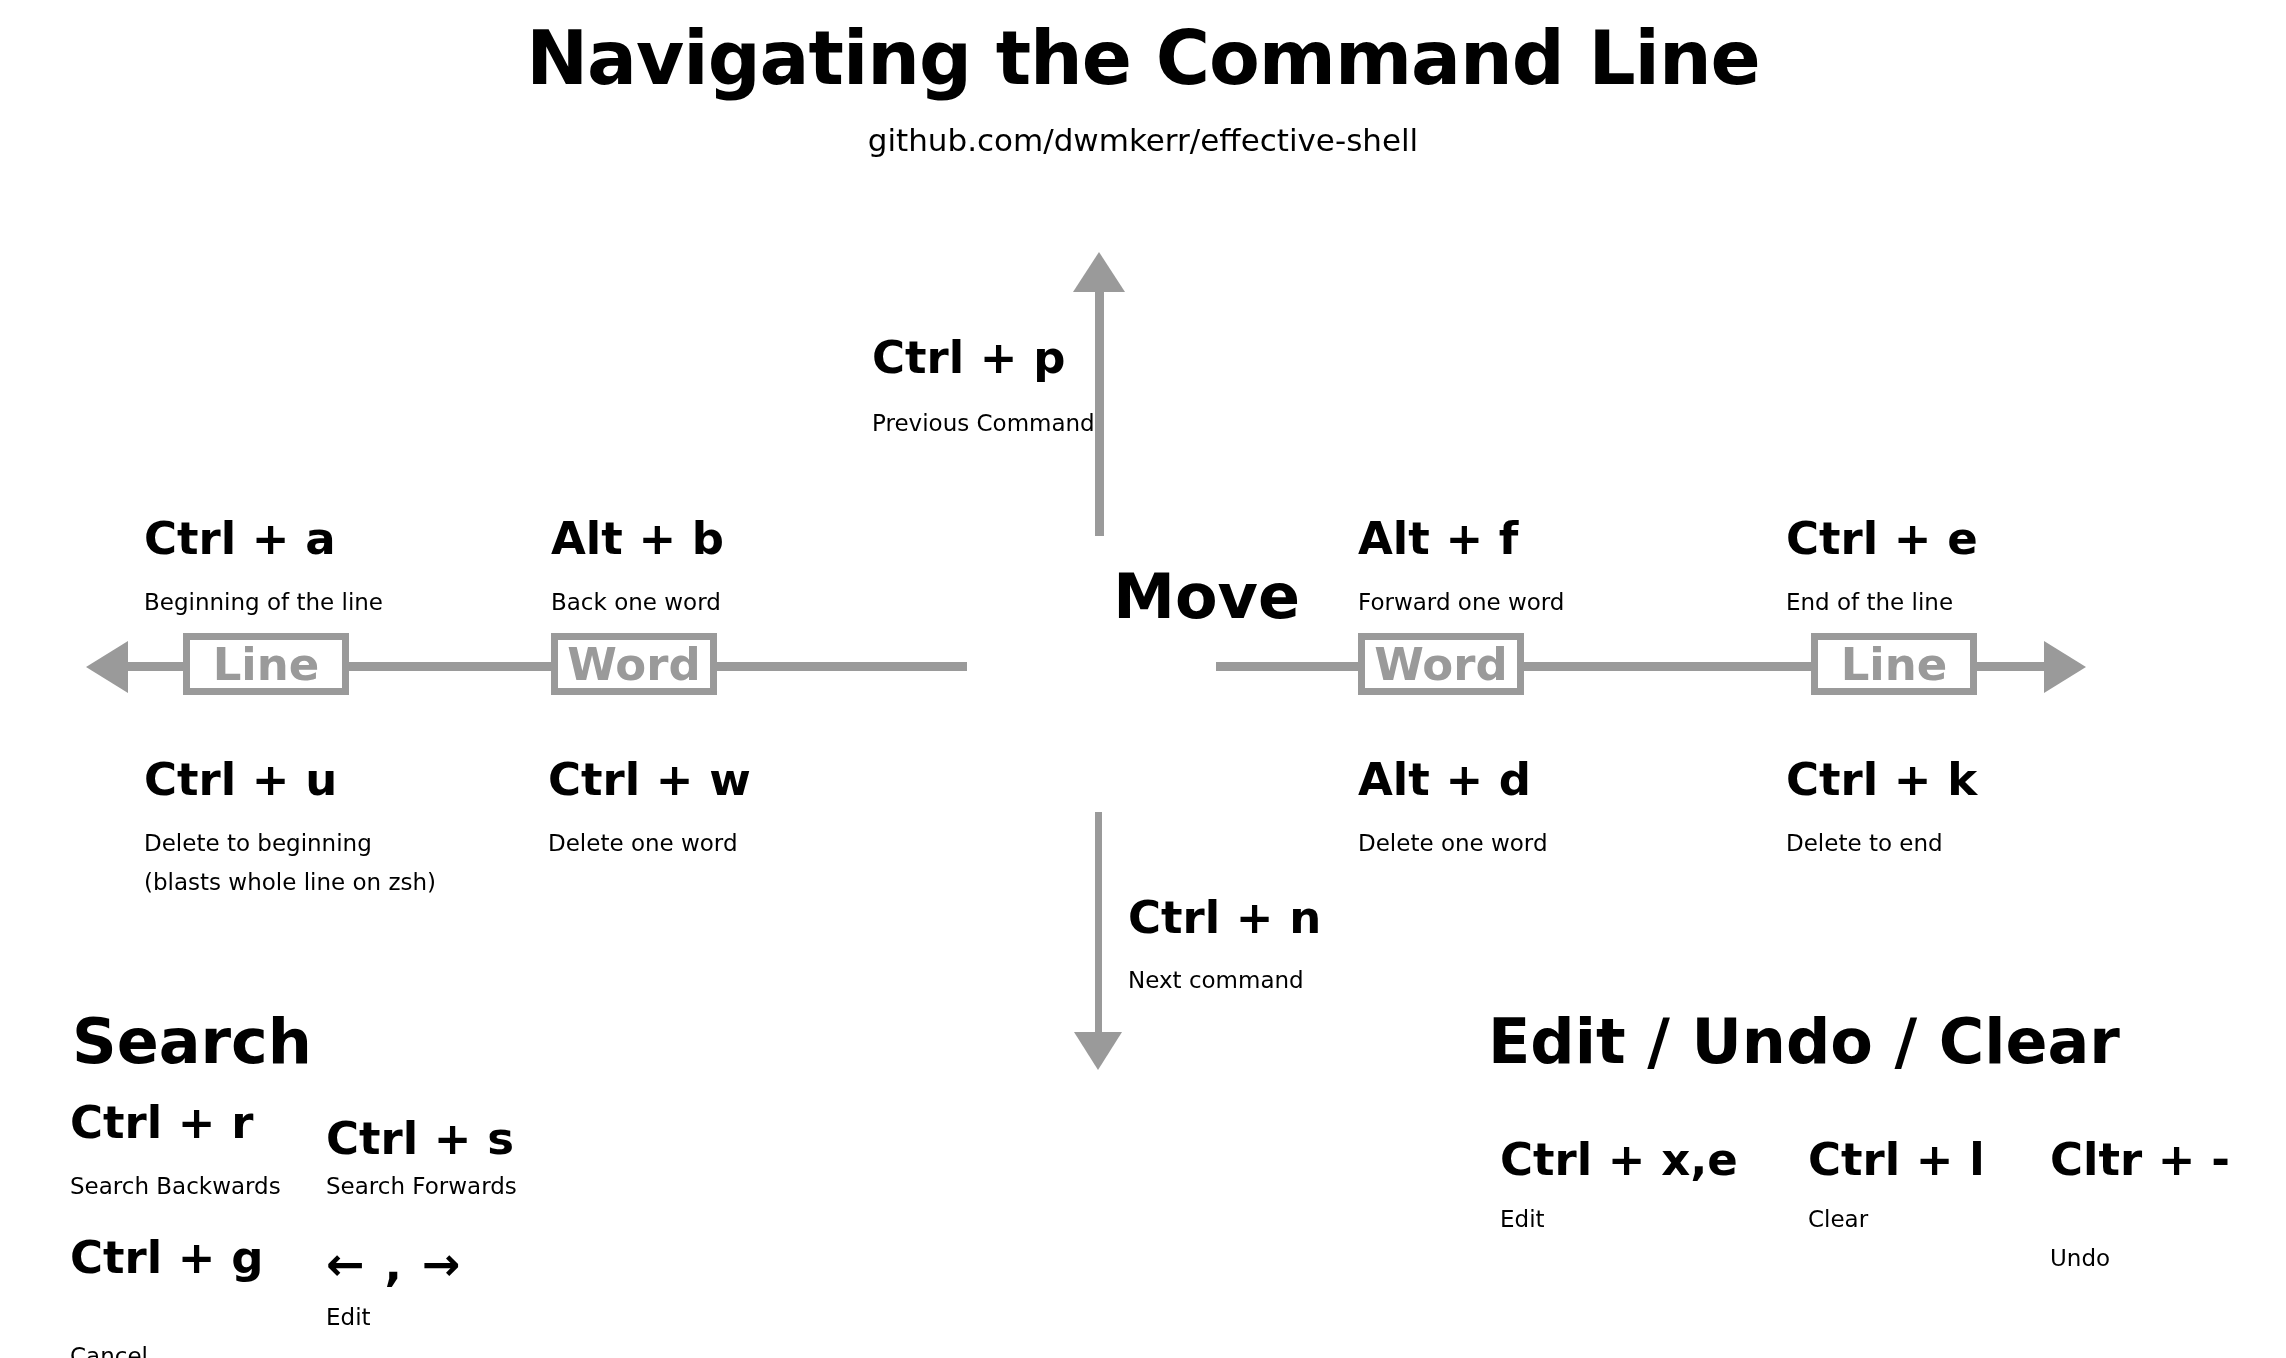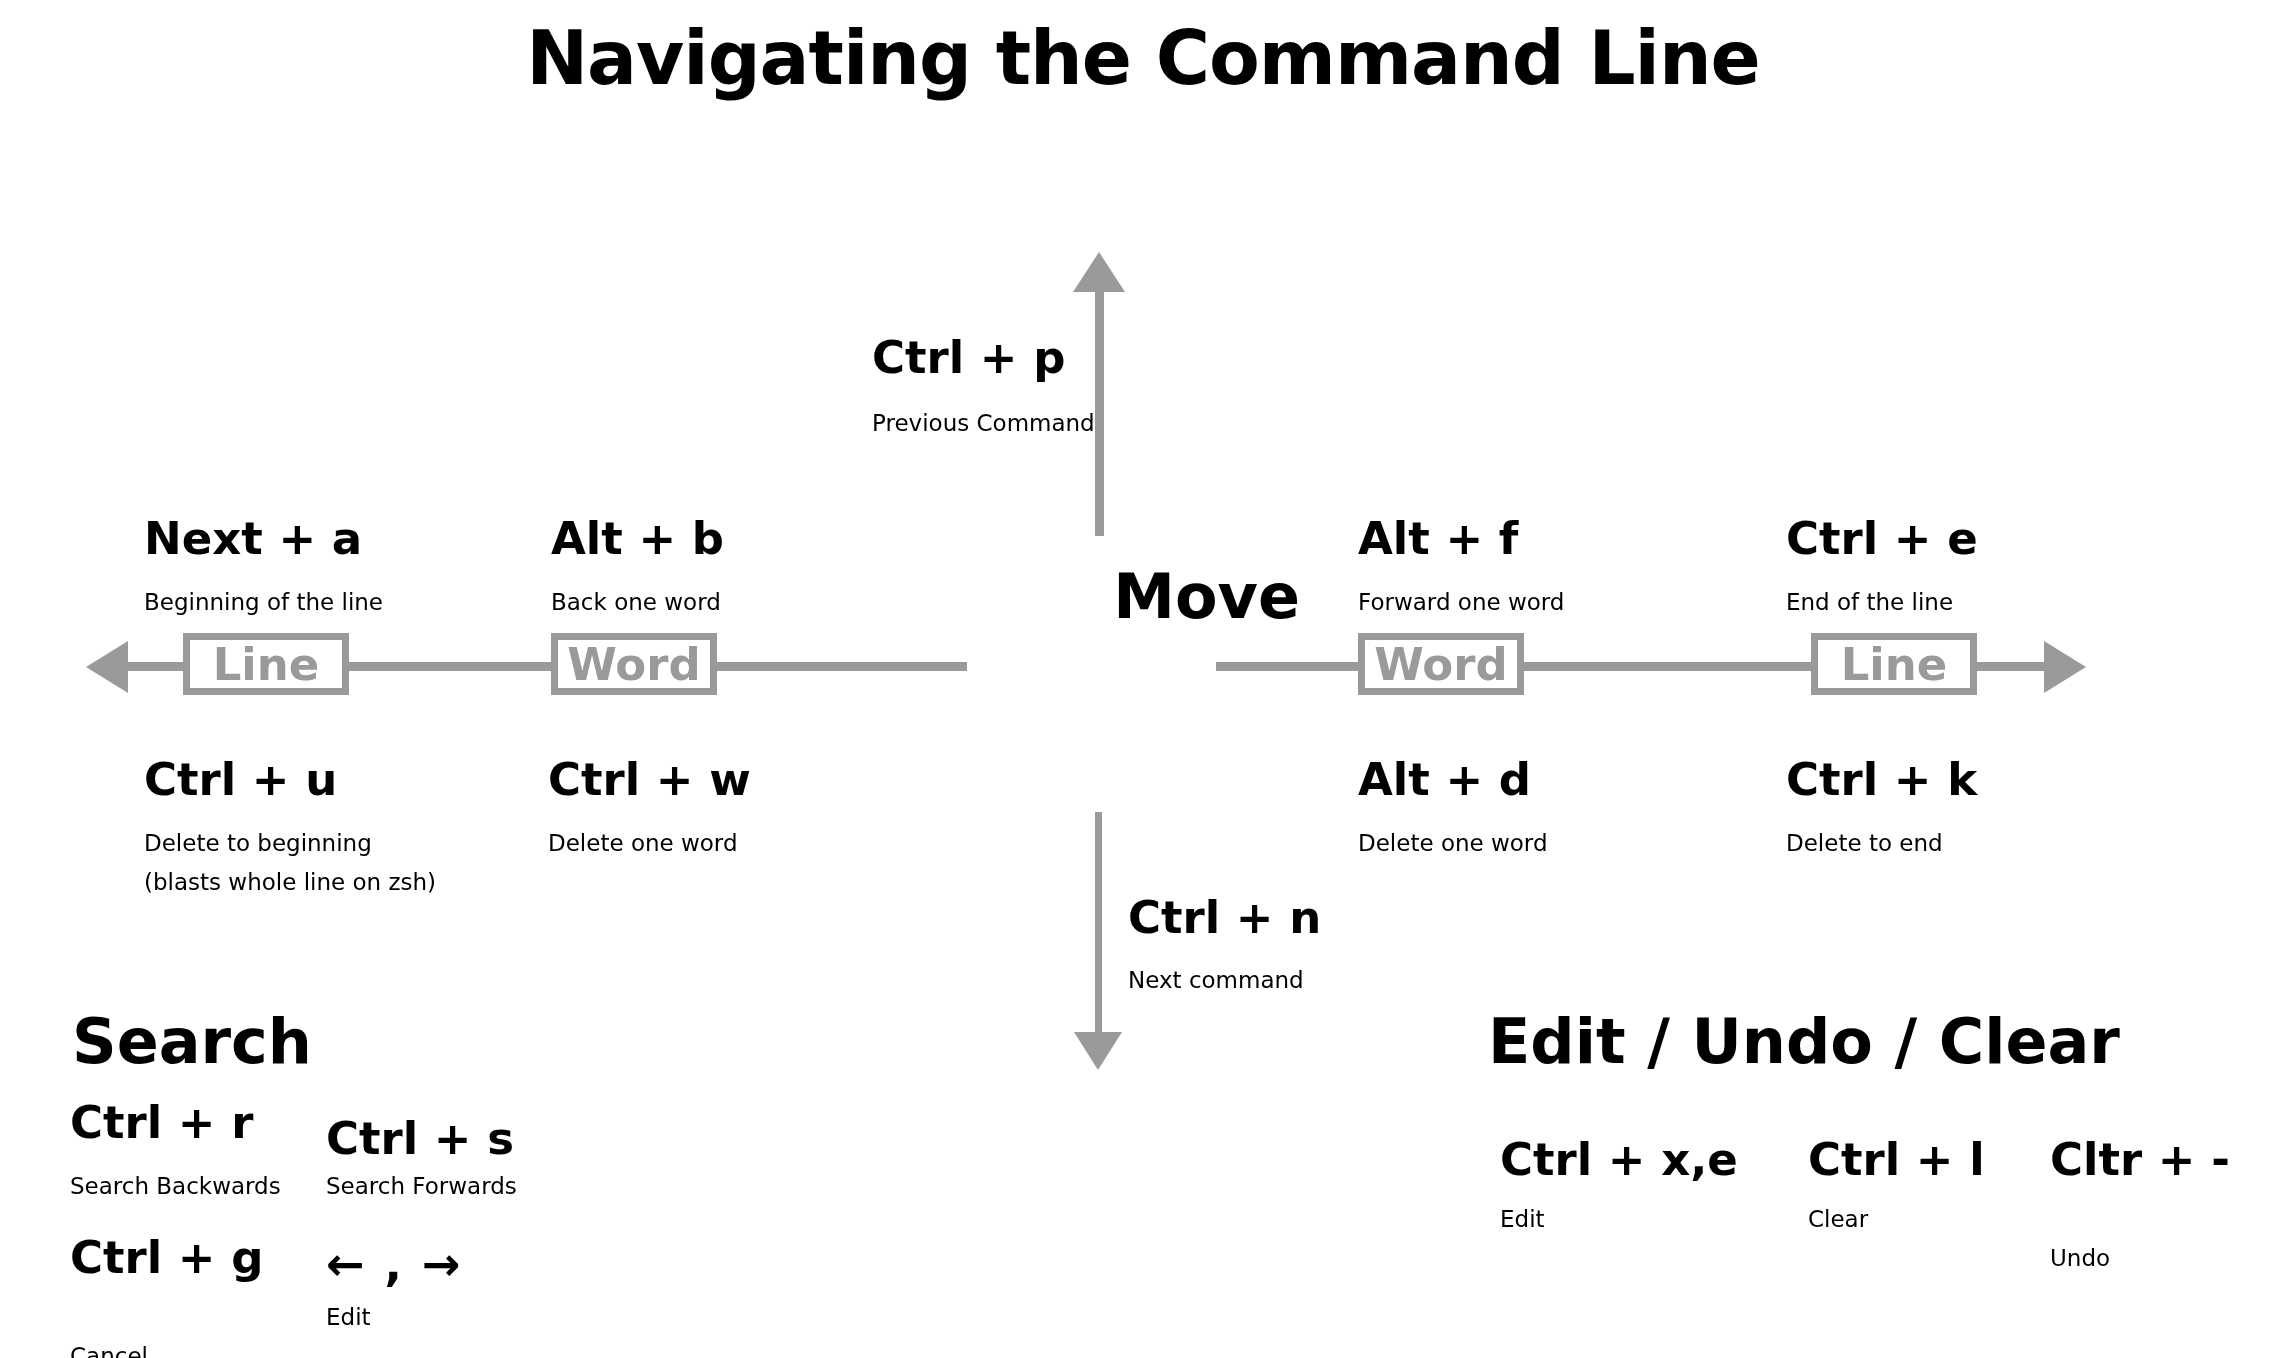--- a/index.html
+++ b/index.html
@@ -129,20 +129,21 @@
     line-height: 1;
     letter-spacing: 2px;
   }
 </style>
 </head>
 <body>
 
 <div id="canvas">
 
   <div class="abs page-title">Navigating the Command Line</div>
+  <div class="abs page-subtitle">github.com/dwmkerr/effective-shell</div>
 
   <div class="abs arrow-up" style="left:1073px; top:252px;"></div>
   <div class="abs vline" style="left:1095px; top:286px; height:250px;"></div>
   <div class="abs combo" style="left:872px; top:335px;">Ctrl + p</div>
   <div class="abs desc" style="left:872px; top:409px;">Previous Command</div>
 
   <div class="abs center-word" style="left:900px; width:400px; top:566px;">Move</div>
 
   <div class="abs vline-thin" style="left:1095px; top:812px; height:226px;"></div>
   <div class="abs arrow-down" style="left:1074px; top:1032px;"></div>
@@ -156,21 +157,21 @@
   <div class="abs axis-box" style="left:551px; top:633px; width:166px; height:62px;">Word</div>
   <div class="abs hline" style="left:715px; top:662px; width:252px;"></div>
 
   <div class="abs hline" style="left:1216px; top:662px; width:148px;"></div>
   <div class="abs axis-box" style="left:1358px; top:633px; width:166px; height:62px;">Word</div>
   <div class="abs hline" style="left:1522px; top:662px; width:292px;"></div>
   <div class="abs axis-box" style="left:1811px; top:633px; width:166px; height:62px;">Line</div>
   <div class="abs hline" style="left:1975px; top:662px; width:72px;"></div>
   <div class="abs arrow-right" style="left:2044px; top:641px;"></div>
 
-  <div class="abs combo" style="left:144px; top:516px;">Next + a</div>
+  <div class="abs combo" style="left:144px; top:516px;">Ctrl + a</div>
   <div class="abs desc" style="left:144px; top:588px;">Beginning of the line</div>
 
   <div class="abs combo" style="left:551px; top:516px;">Alt + b</div>
   <div class="abs desc" style="left:551px; top:588px;">Back one word</div>
 
   <div class="abs combo" style="left:1358px; top:516px;">Alt + f</div>
   <div class="abs desc" style="left:1358px; top:588px;">Forward one word</div>
 
   <div class="abs combo" style="left:1786px; top:516px;">Ctrl + e</div>
   <div class="abs desc" style="left:1786px; top:588px;">End of the line</div>

